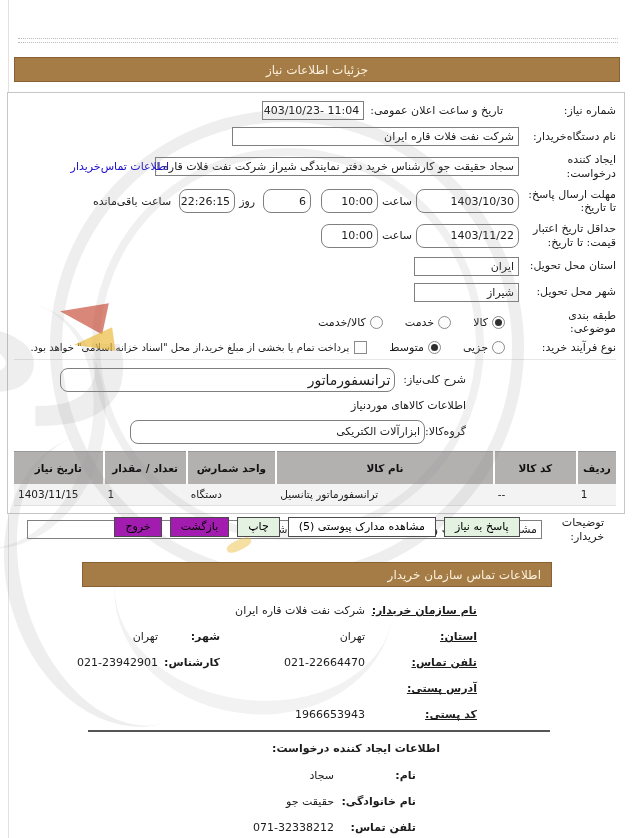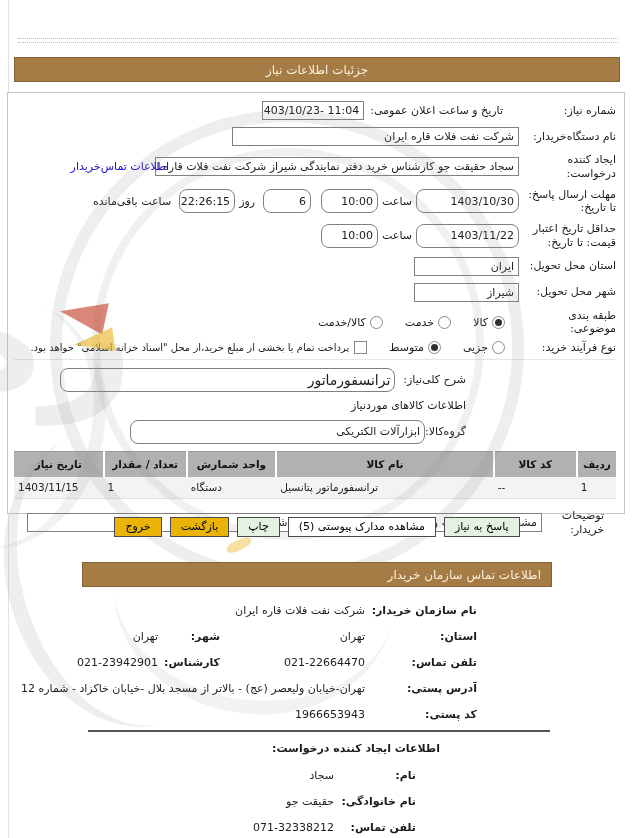--- a/index.html
+++ b/index.html
@@ -45,32 +45,32 @@
   .opt{display:flex;align-items:center;margin-left:22px;flex:none;}
   .firstopt{margin-right:14px;text-align:center;}
   .small{font-size:10px;}
   .b{font-weight:normal;}
   .sep{border-top:1px solid #e6e6e6;margin:4px 0 8px 0;}
   .indent{margin-right:150px;}
   .indent-sm{margin-right:12px;}
   .goods-head{margin:2px 150px 8px 0;}
   
   table.goods{border-collapse:collapse;width:100%;margin:6px 0 10px 0;font-size:10.5px;}
-  table.goods th{background:#b3b0b0;color:#111;font-weight:bold;height:25px;border-left:2px solid #fff;border-top:1px solid #999;padding:0 4px;}
+  table.goods th{background:#b3b0b0;color:#111;font-weight:bold;height:18px;border-left:2px solid #fff;border-top:1px solid #999;padding:7px 4px;}
   table.goods th:last-child{border-left:none;}
   table.goods td{background:#f4f3f3;height:21px;text-align:left;border-bottom:1px solid #e0e0e0;padding:0 4px;}
   
   .btnrow{position:absolute;top:517px;left:0;right:0;display:flex;justify-content:center;gap:8px;z-index:4;direction:rtl;}
   .btn{border:1px solid #4a4a4a;height:20px;line-height:18px;padding:0 10px;font-size:11px;box-sizing:border-box;cursor:pointer;
        font-family:"DejaVu Sans","Liberation Sans",sans-serif;}
-  .green{background:#e3f2e1}.white{background:#fff}.pink{background:#eab308}
+  .green{background:#e3f2e1}.white{background:#fff}.pink{background:#a21caf}
   
   .contact{position:absolute;top:604px;right:0;left:0;z-index:3;}
   .crow{display:flex;align-items:center;margin:0 157px 13px 0;}
-  .clabel{width:112px;font-weight:bold;flex:none;}
+  .clabel{width:112px;font-weight:bold;flex:none;text-decoration:underline;}
   .clabel2{width:62px;font-weight:bold;flex:none;}
   .cw145{width:145px;flex:none;}
   .divline{position:absolute;top:730px;right:84px;width:462px;border-top:2px solid #555;z-index:3;}
   .creator{position:absolute;top:742px;right:0;left:0;z-index:3;}
   .khead{margin:0 194px 14px 0;font-weight:bold;}
   .krow{display:flex;align-items:center;margin:0 218px 13px 0;}
   .klabel{width:82px;font-weight:bold;flex:none;}
 </style>
 </head>
 <body>
@@ -270,21 +270,20 @@
       <div>تهران</div>
     </div>
     <div class="crow">
       <div class="clabel">تلفن تماس:</div>
       <div class="cw145"><span class="num">021-22664470</span></div>
       <div class="clabel2">کارشناس:</div>
       <div><span class="num">021-23942901</span></div>
     </div>
     <div class="crow">
       <div class="clabel">آدرس پستی:</div>
-      <div>تهران-خیابان ولیعصر (عج) - بالاتر از مسجد بلال -خیابان خاکزاد - شماره 12</div>
     </div>
     <div class="crow">
       <div class="clabel">کد پستی:</div>
       <div><span class="num">1966653943</span></div>
     </div>
   </div>
 
   <div class="divline"></div>
 
   <div class="creator">

